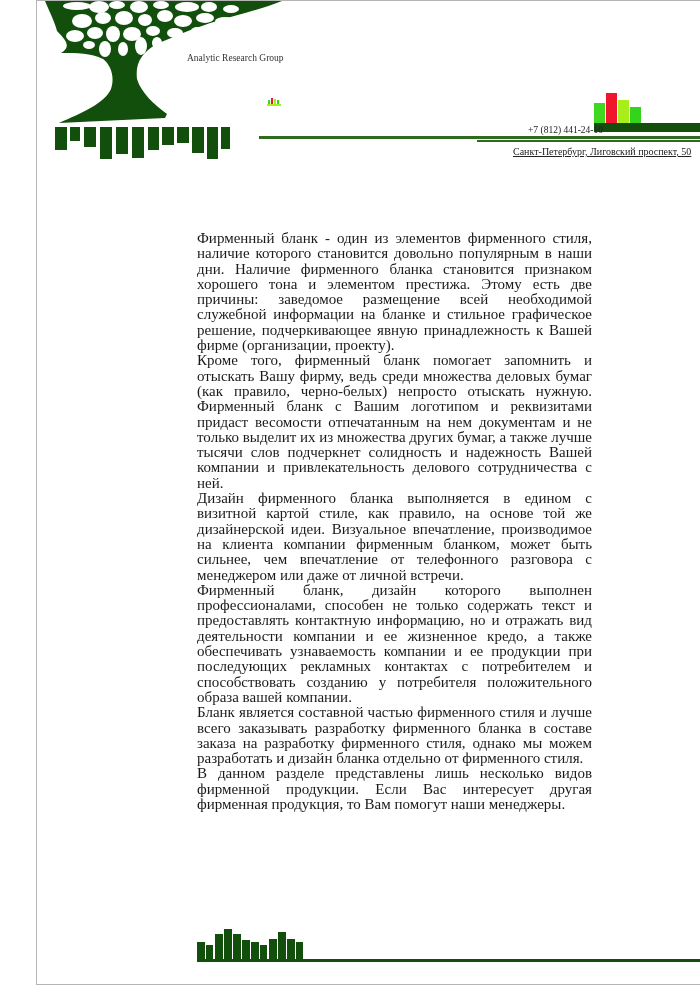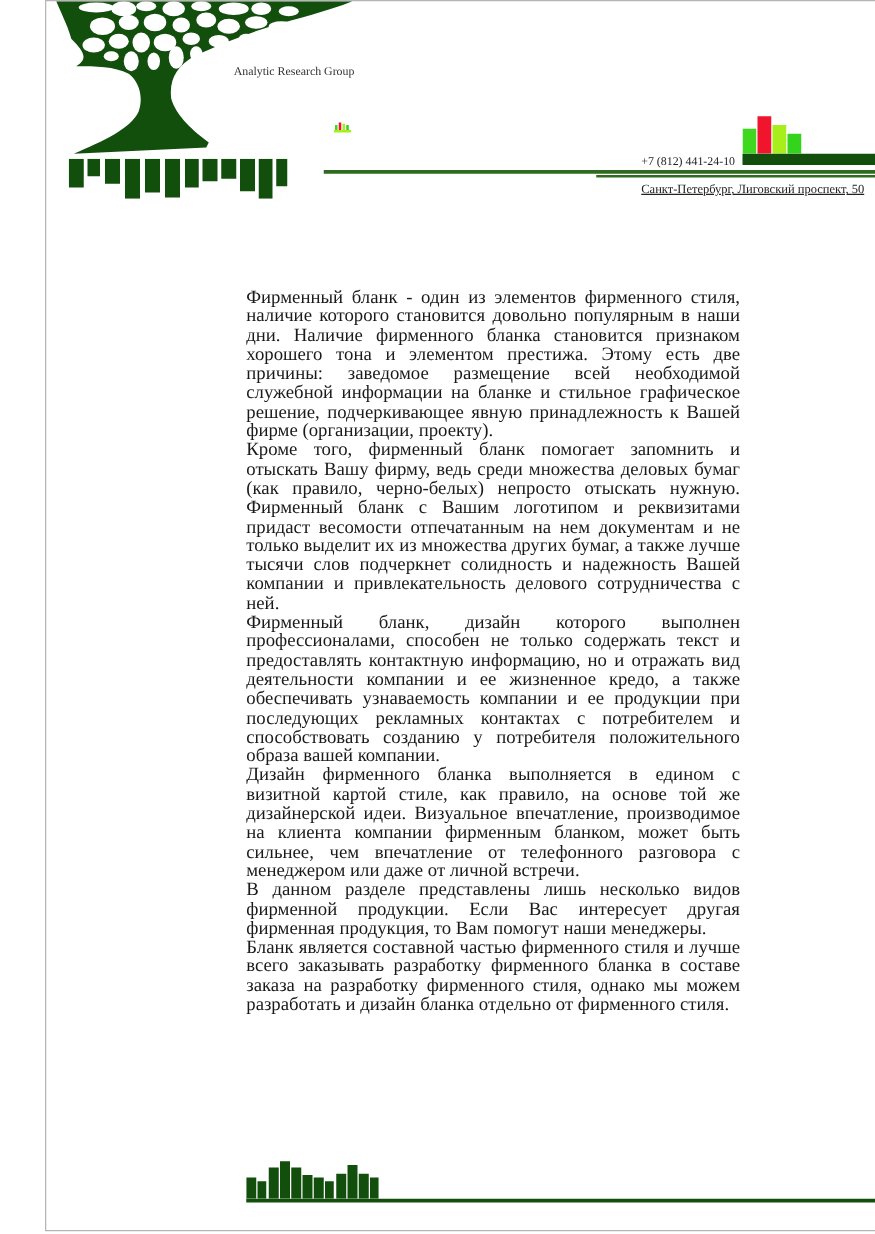--- a/index.html
+++ b/index.html
@@ -8,21 +8,21 @@
     .abs { position: absolute; }
     .tree { left: 0; top: 0; width: 250px; height: 125px; }
     .roots { left: 18px; top: 126px; width: 175px; height: 32px; }
     .tagline { left: 150px; top: 52px; font-size: 9.5px; color: #333; white-space: nowrap; }
     .arg { left: 133px; top: 64px; font-size: 64px; line-height: 64px; letter-spacing: -3px; font-family: "Liberation Serif", serif; white-space: nowrap; }
     .arg .a { color: #1d5a12; }
     .arg .rg { color: #1a1a1a; }
     .mini-bars { left: 230px; top: 96px; width: 14px; height: 10px; }
     .hline-top { left: 222px; top: 135px; width: 478px; height: 3px; background: #2e6b1f; }
     .hline-top2 { left: 440px; top: 139px; width: 260px; height: 1.5px; background: #2e6b1f; }
-    .phone { left: 476px; top: 124px; font-size: 9.5px; color: #222; white-space: nowrap; }
+    .phone { left: 491px; top: 124px; font-size: 9.5px; color: #222; white-space: nowrap; }
     .phone-bar { left: 557px; top: 122px; width: 143px; height: 9px; background: #124f0d; }
     .chart-bars { left: 557px; top: 91px; width: 50px; height: 31px; }
     .address { left: 476px; top: 145px; font-size: 10px; color: #222; white-space: nowrap; text-decoration: underline; }
     .vline-thin { left: 663px; top: 140px; width: 2px; height: 821px; background: #124f0d; }
     .vbar-thick { left: 670px; top: 140px; width: 26px; height: 821px; background: #124f0d; }
     .hline-bottom { left: 160px; top: 958px; width: 505px; height: 2.5px; background: #124f0d; }
     .bottom-bars { left: 160px; top: 926px; width: 106px; height: 32px; }
     .body-text { left: 160px; top: 230px; width: 395px; font-size: 15px; line-height: 15.3px; color: #1a1a1a; }
     .body-text p { margin: 0; text-align: justify; text-align-last: left; }
   </style>
@@ -108,24 +108,24 @@
   <div class="abs hline-top2"></div>
 
   <div class="abs address">Санкт-Петербург, Лиговский проспект, 50</div>
 
   <div class="abs vline-thin"></div>
   <div class="abs vbar-thick"></div>
 
   <div class="abs body-text">
     <p>Фирменный бланк - один из элементов фирменного стиля, наличие которого становится довольно популярным в наши дни. Наличие фирменного бланка становится признаком хорошего тона и элементом престижа. Этому есть две причины: заведомое размещение всей необходимой служебной информации на бланке и стильное графическое решение, подчеркивающее явную принадлежность к Вашей фирме (организации, проекту).</p>
     <p>Кроме того, фирменный бланк помогает запомнить и отыскать Вашу фирму, ведь среди множества деловых бумаг (как правило, черно-белых) непросто отыскать нужную. Фирменный бланк с Вашим логотипом и реквизитами придаст весомости отпечатанным на нем документам и не только выделит их из множества других бумаг, а также лучше тысячи слов подчеркнет солидность и надежность Вашей компании и привлекательность делового сотрудничества с ней.</p>
+    <p>Дизайн фирменного бланка выполняется в едином с визитной картой стиле, как правило, на основе той же дизайнерской идеи. Визуальное впечатление, производимое на клиента компании фирменным бланком, может быть сильнее, чем впечатление от телефонного разговора с менеджером или даже от личной встречи.</p>
     <p>Фирменный бланк, дизайн которого выполнен профессионалами, способен не только содержать текст и предоставлять контактную информацию, но и отражать вид деятельности компании и ее жизненное кредо, а также обеспечивать узнаваемость компании и ее продукции при последующих рекламных контактах с потребителем и способствовать созданию у потребителя положительного образа вашей компании.</p>
-    <p>Дизайн фирменного бланка выполняется в едином с визитной картой стиле, как правило, на основе той же дизайнерской идеи. Визуальное впечатление, производимое на клиента компании фирменным бланком, может быть сильнее, чем впечатление от телефонного разговора с менеджером или даже от личной встречи.</p>
+    <p>Бланк является составной частью фирменного стиля и лучше всего заказывать разработку фирменного бланка в составе заказа на разработку фирменного стиля, однако мы можем разработать и дизайн бланка отдельно от фирменного стиля.</p>
     <p>В данном разделе представлены лишь несколько видов фирменной продукции. Если Вас интересует другая фирменная продукция, то Вам помогут наши менеджеры.</p>
-    <p>Бланк является составной частью фирменного стиля и лучше всего заказывать разработку фирменного бланка в составе заказа на разработку фирменного стиля, однако мы можем разработать и дизайн бланка отдельно от фирменного стиля.</p>
   </div>
 
   <svg class="abs bottom-bars" viewBox="0 0 106 32" xmlns="http://www.w3.org/2000/svg">
     <g fill="#124f0d">
       <rect x="0" y="15" width="8" height="17"></rect>
       <rect x="9" y="18" width="7" height="14"></rect>
       <rect x="18" y="7" width="8" height="25"></rect>
       <rect x="27" y="2" width="8" height="30"></rect>
       <rect x="36" y="7" width="8" height="25"></rect>
       <rect x="45" y="13" width="8" height="19"></rect>

